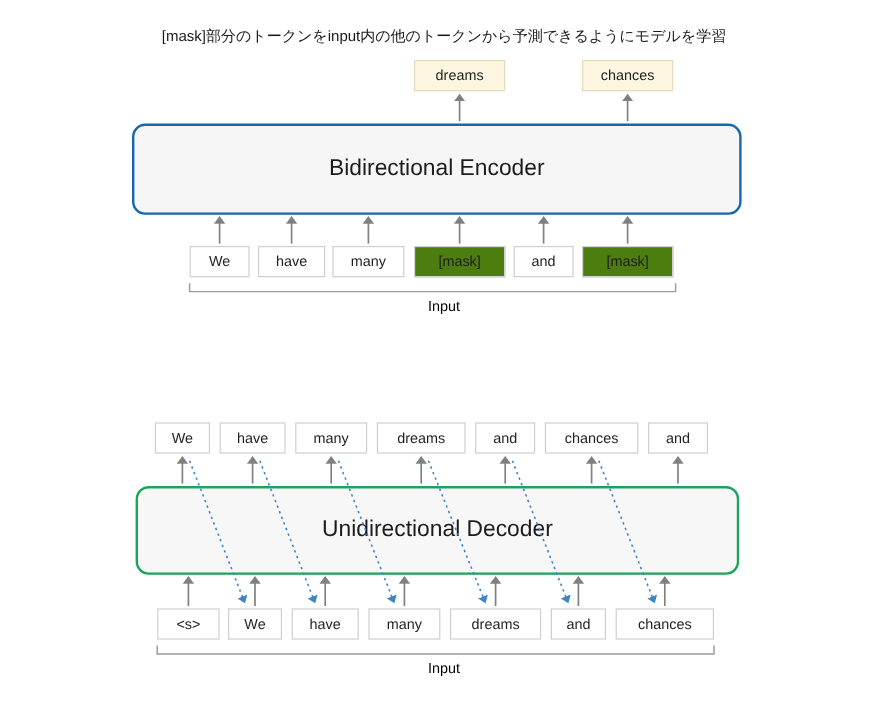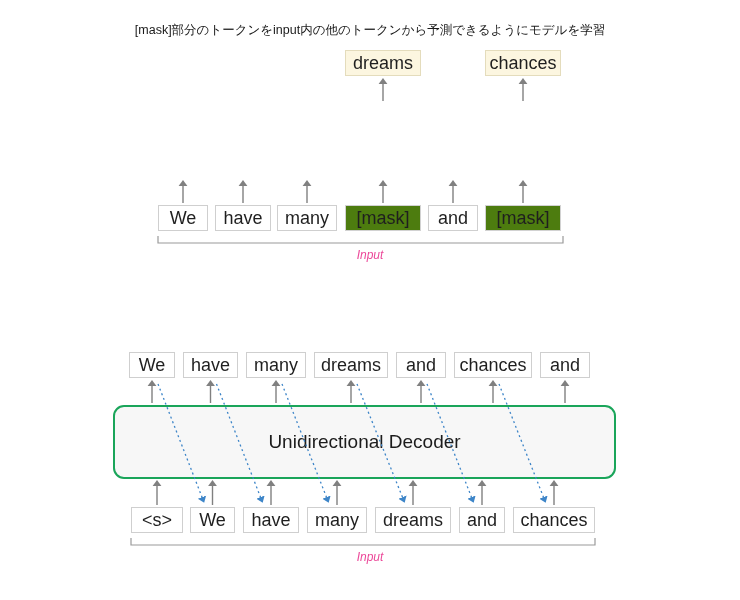--- a/index.html
+++ b/index.html
@@ -39,21 +39,21 @@
     white-space: nowrap;
   }
   .caption.enc { top: 22px; }
   .caption.dec { top: 320px; }
 
   .token {
     position: absolute;
     height: 26px;
     line-height: 25px;
     text-align: center;
-    font-size: 18px;
+    font-size: 12px;
     color: #1f1f1f;
     border: 1px solid #cfcfcf;
     background: #ffffff;
     box-sizing: border-box;
     white-space: nowrap;
   }
   .token.masked {
     background: #4d7c0f;
     border-color: #d2d2d2;
   }
@@ -78,32 +78,34 @@
   }
   .block.decoder {
     border: 2px solid #1aa55a;
     background: #f7f7f7;
   }
 
   .bracket-label {
     position: absolute;
     text-align: center;
     font-size: 12px;
-    color: #ec4899;
+    color: #000000;
     white-space: nowrap;
-    font-style: italic;
   }
 </style>
 </head>
 <body>
 
 <div id="diagram-root">
 
   <div class="caption enc">[mask]部分のトークンをinput内の他のトークンから予測できるようにモデルを学習</div>
 
+  <div class="block encoder" style="left:110px; top:103px; width:508px; height:76px;">
+    <span>Bidirectional Encoder</span>
+  </div>
 
   <div class="bracket-label" style="left:0px; top:248px; width:740px;">Input</div>
 
 
   <div class="block decoder" style="left:113px; top:405px; width:503px; height:74px;">
     <span>Unidirectional Decoder</span>
   </div>
 
   <div class="bracket-label" style="left:0px; top:550px; width:740px;">Input</div>
 

